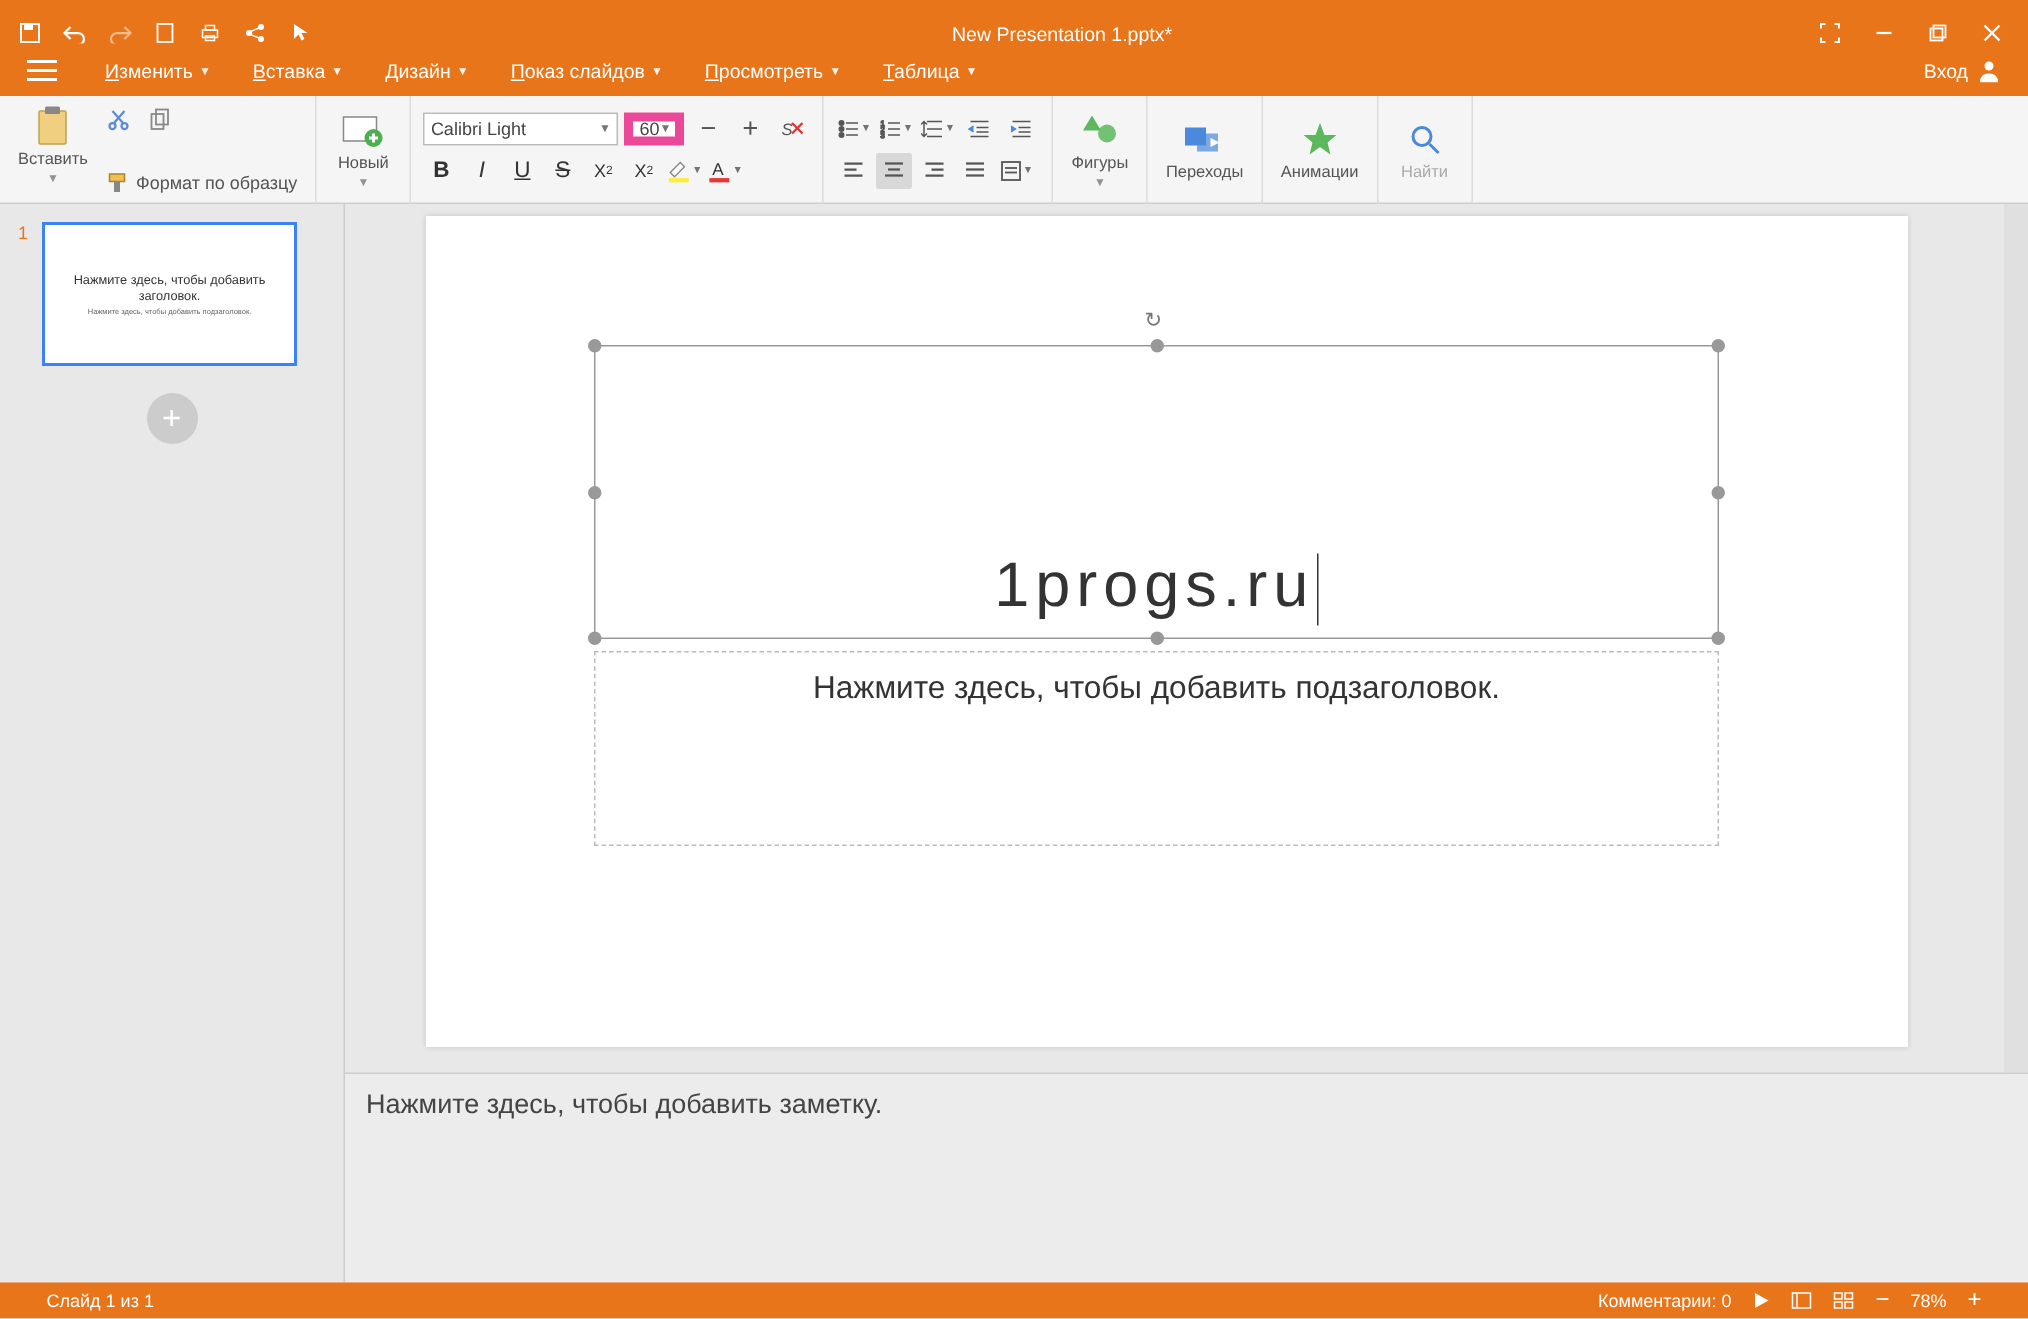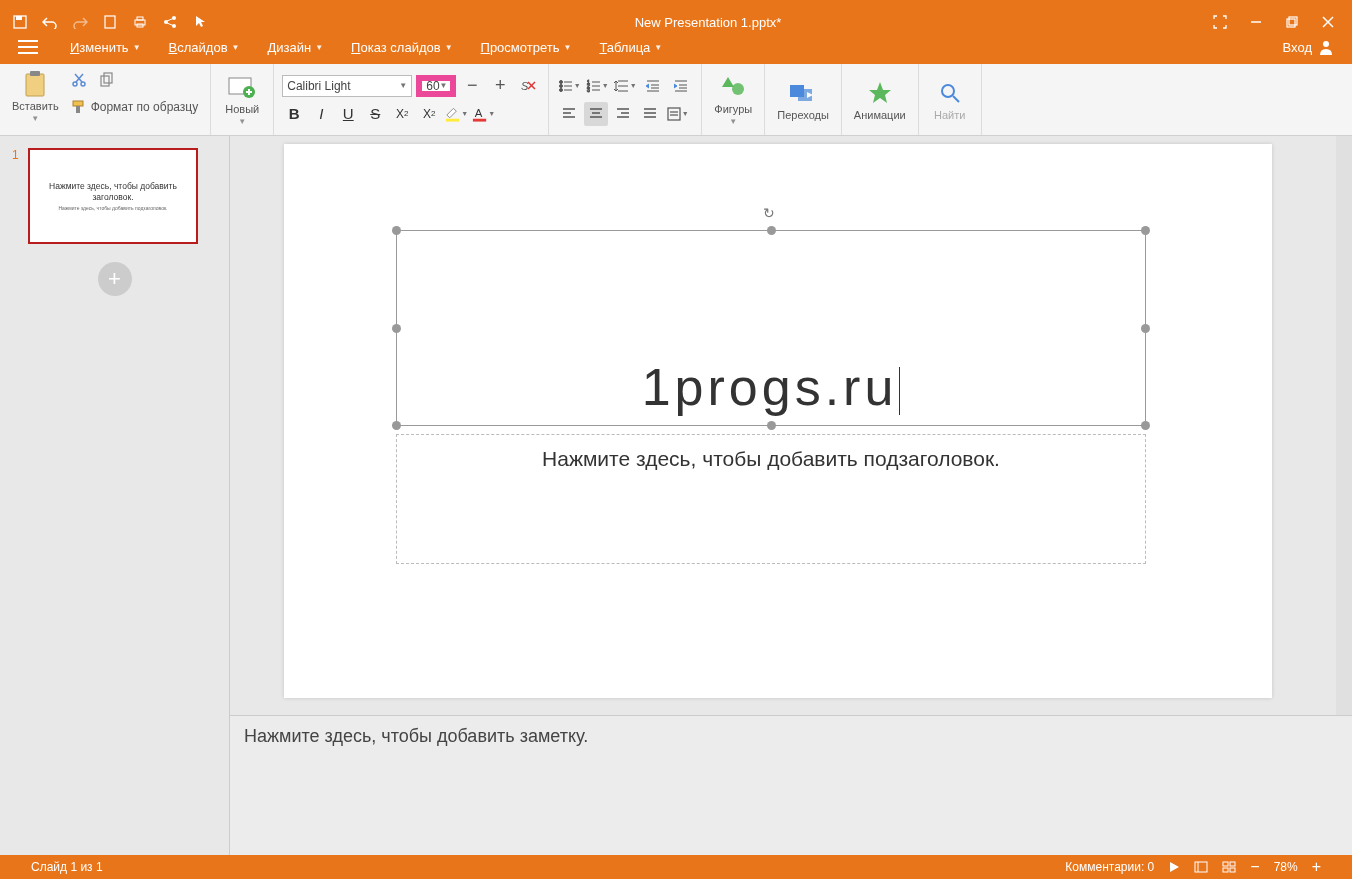--- a/index.html
+++ b/index.html
@@ -23,48 +23,48 @@
 .menubar .spacer { flex:1; }
 .menubar .login { padding:6px 10px; display:flex; align-items:center; gap:6px; cursor:pointer; }
 .tri { font-size:8px; opacity:.9; }
 
 
 .toolbar { height:72px; background:#f5f5f5; border-bottom:1px solid #d0d0d0; display:flex; align-items:stretch; }
 .tgroup { display:flex; flex-direction:column; padding:4px 8px; border-right:1px solid #dcdcdc; justify-content:center; }
 .tgroup.dual { flex-direction:row; align-items:flex-start; gap:4px; }
 .bigbtn { display:flex; flex-direction:column; align-items:center; justify-content:center; gap:2px; min-width:46px; cursor:pointer; font-size:11px; color:#555; padding:2px 4px; }
 .bigbtn .glyph { width:28px; height:28px; display:flex; align-items:center; justify-content:center; font-size:22px; }
-.smallstack { display:flex; flex-direction:column; gap:3px; }
+.smallstack { display:flex; flex-direction:column; gap:18px; }
 .smallrow { display:flex; gap:4px; align-items:center; }
 .smallbtn { width:24px; height:24px; display:flex; align-items:center; justify-content:center; cursor:pointer; border-radius:2px; color:#666; font-size:15px; }
 .lbtn { height:24px; display:flex; align-items:center; gap:4px; padding:0 4px; cursor:pointer; font-size:12px; color:#555; }
 .fontsel { width:130px; height:22px; border:1px solid #bbb; background:#fff; font-size:12px; padding:0 4px; display:flex; align-items:center; justify-content:space-between; cursor:pointer; color:#444; }
 .sizesel { width:40px; height:22px; border:6px solid #ec4899; background:#fff; font-size:12px; padding:0 4px; display:flex; align-items:center; justify-content:space-between; cursor:pointer; color:#444; }
 .row2 { display:flex; gap:3px; margin-top:4px; align-items:center; }
 
 
 .main { flex:1; display:flex; overflow:hidden; background:#e8e8e8; }
 .thumbs { width:230px; background:#e8e8e8; border-right:1px solid #ccc; padding:12px; }
 .thumbwrap { display:flex; gap:6px; }
 .thumbnum { font-size:12px; color:#e8751a; width:10px; }
-.thumb { width:170px; height:96px; background:#fff; border:2px solid #b91c1c; display:flex; flex-direction:column; align-items:center; justify-content:center; font-size:8px; color:#333; text-align:center; padding:8px; }
+.thumb { width:170px; height:96px; background:#fff; border:2px solid #3b82f6; display:flex; flex-direction:column; align-items:center; justify-content:center; font-size:8px; color:#333; text-align:center; padding:8px; }
 .thumb .t1 { font-size:8.5px; line-height:1.2; }
 .thumb .t2 { font-size:5px; margin-top:3px; color:#666; }
 .addslide { width:34px; height:34px; border-radius:50%; background:#ccc; color:#fff; font-size:22px; display:flex; align-items:center; justify-content:center; margin:18px auto 0; cursor:pointer; }
 
 .canvaszone { flex:1; display:flex; flex-direction:column; }
 .canvas { flex:1; position:relative; overflow:auto; }
 .slide { position:absolute; left:54px; top:8px; width:988px; height:554px; background:#fff; box-shadow:0 0 4px rgba(0,0,0,.15); }
 .titlebox { position:absolute; left:112px; top:86px; width:750px; height:196px; border:1px solid #999; }
 .titlebox .handle { position:absolute; width:9px; height:9px; background:#999; border-radius:50%; }
 .titlebox .h-tl{left:-5px;top:-5px}.titlebox .h-tr{right:-5px;top:-5px}.titlebox .h-bl{left:-5px;bottom:-5px}.titlebox .h-br{right:-5px;bottom:-5px}
 .titlebox .h-tm{left:50%;top:-5px;margin-left:-4px}.titlebox .h-bm{left:50%;bottom:-5px;margin-left:-4px}
 .titlebox .h-ml{left:-5px;top:50%;margin-top:-4px}.titlebox .h-mr{right:-5px;top:50%;margin-top:-4px}
 .rothandle { position:absolute; left:50%; top:-26px; margin-left:-8px; font-size:14px; color:#777; }
-.titletext { position:absolute; bottom:8px; width:100%; text-align:center; font-size:52px; font-weight:300; color:#333; font-family:"Calibri Light","Segoe UI Light",sans-serif; letter-spacing:4px; }
+.titletext { position:absolute; bottom:8px; width:100%; text-align:center; font-size:42px; font-weight:300; color:#333; font-family:"Calibri Light","Segoe UI Light",sans-serif; letter-spacing:4px; }
 .titletext .cursor { display:inline-block; width:1px; height:48px; background:#333; vertical-align:middle; margin-left:2px; }
 .subbox { position:absolute; left:112px; top:290px; width:750px; height:130px; border:1px dashed #bbb; text-align:center; padding-top:12px; font-size:21px; color:#333; font-family:"Calibri Light","Segoe UI Light",sans-serif; }
 
 .notes { height:140px; background:#ececec; border-top:1px solid #ccc; padding:10px 14px; font-size:18px; color:#444; }
 
 .scrollbar-v { position:absolute; right:0; top:0; width:16px; height:100%; background:#e0e0e0; }
 
 
 .status { height:24px; background:#e8751a; color:#fff; display:flex; align-items:center; font-size:12px; padding:0 31px; gap:14px; }
 .status .spacer { flex:1; }
@@ -153,21 +153,21 @@
     <div class="ham">
         <span></span>
         <span></span>
         <span></span>
       </div>
     <div class="mitem">
         <span><u>И</u><span>зменить</span></span>
         <span class="tri">▼</span>
       </div>
     <div class="mitem">
-        <span><u>В</u><span>слайдов</span></span>
+        <span><u>В</u><span>ставка</span></span>
         <span class="tri">▼</span>
       </div>
     <div class="mitem">
         <span><u>Д</u><span>изайн</span></span>
         <span class="tri">▼</span>
       </div>
     <div class="mitem">
         <span><u>П</u><span>оказ слайдов</span></span>
         <span class="tri">▼</span>
       </div>

